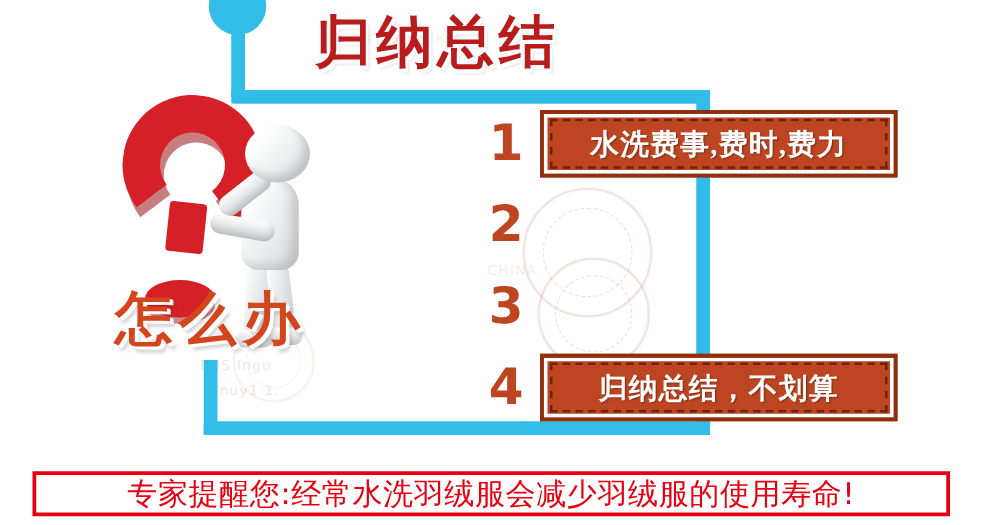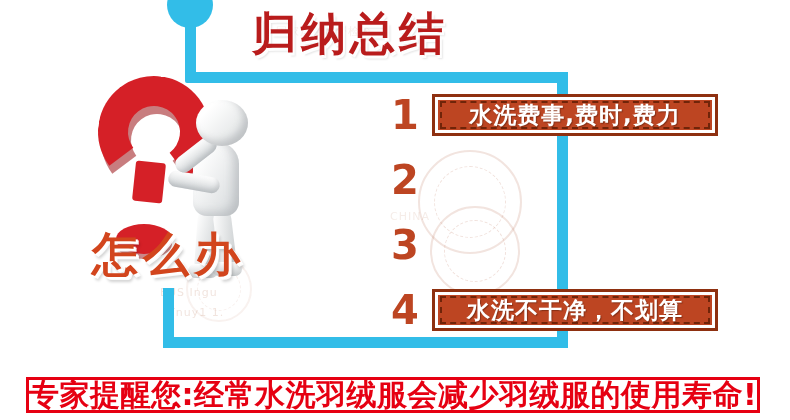--- a/index.html
+++ b/index.html
@@ -186,29 +186,30 @@
     font-size:40px;
     font-weight:bold;
     color:#bd4522;
     text-align:center;
     line-height:1;
     font-family:"DejaVu Sans","Liberation Sans",sans-serif;
   }
   .box{
     position:relative;
     flex:1 1 auto;
-    height:42px;
+    height:54px;
     margin-left:10px;
     background:#bd4522;
     border:3px solid #8e3010;
     box-shadow:0 0 0 3px #ffffff inset;
     display:flex;
     align-items:center;
     justify-content:center;
     box-sizing:border-box;
+    font-family:Liberation Serif, serif;
   }
   .box .inner{
     position:absolute;
     left:5px;right:5px;top:4px;bottom:4px;
     border:2px dashed #6f2409;
     display:flex;
     align-items:center;
     justify-content:center;
   }
   .box .label{
@@ -227,22 +228,22 @@
     width:734px;height:36px;
     border:3px solid #e60012;
     box-sizing:border-box;
     display:flex;
     align-items:center;
     justify-content:center;
     background:#ffffff;
   }
   .banner-txt{
     color:#e60012;
-    font-size:30px;
-    font-weight:bold;
+    font-size:24px;
+    font-weight:normal;
     letter-spacing:.5px;
     white-space:nowrap;
   }
 </style>
 </head>
 <body>
 
 <div id="stage">
 
   <div class="wm" style="left:418px;top:150px;width:100px;height:100px;"></div>
@@ -298,21 +299,21 @@
     </div>
 
     <div class="row">
       <div class="num">3</div>
     </div>
 
     <div class="row">
       <div class="num">4</div>
       <div class="box">
         <div class="inner">
-          <span class="label">水洗不干净，不划算</span>
+          <span class="label">归纳总结，不划算</span>
         </div>
       </div>
     </div>
 
   </div>
 
   <div class="banner">
     <span class="banner-txt">专家提醒您:经常水洗羽绒服会减少羽绒服的使用寿命!</span>
   </div>
 

